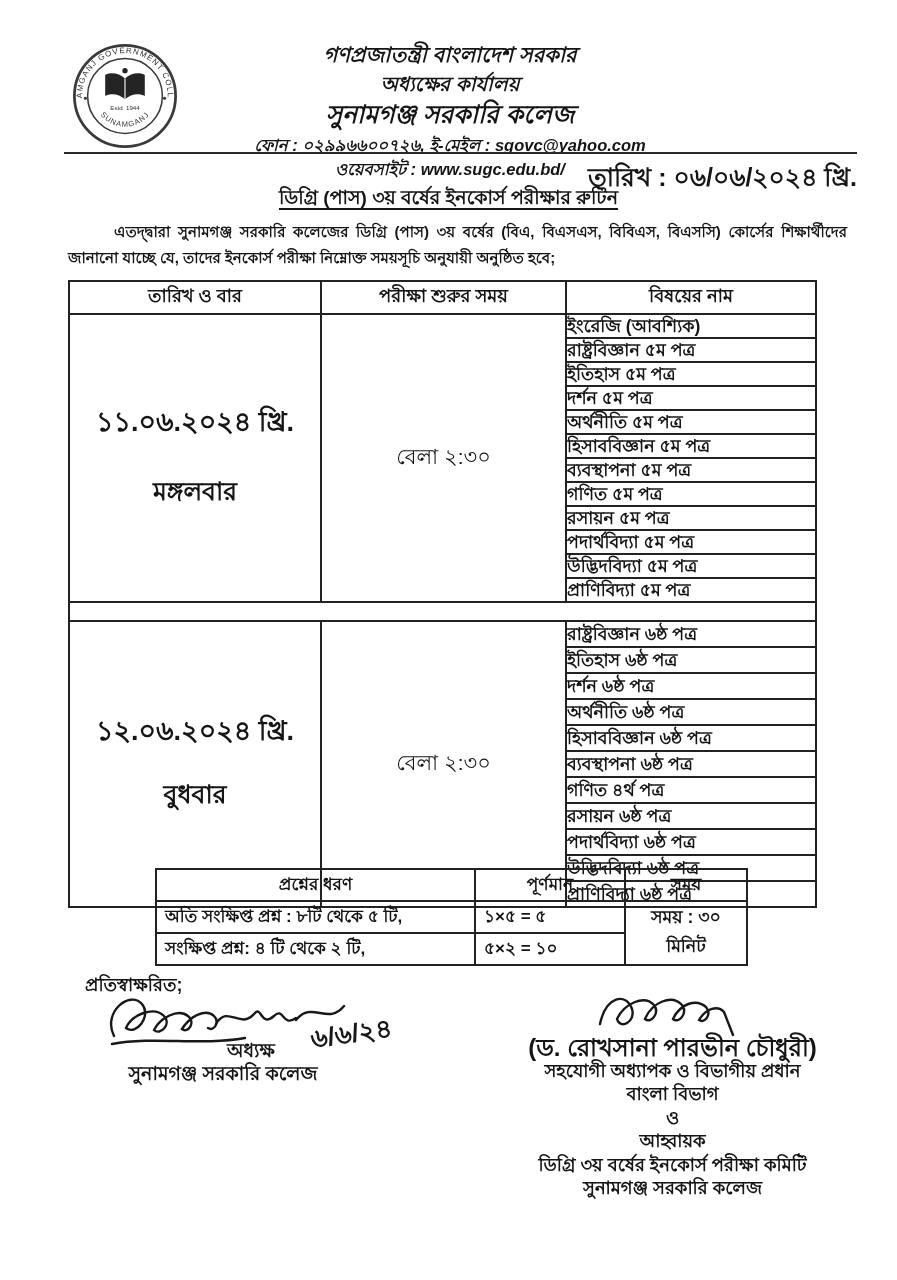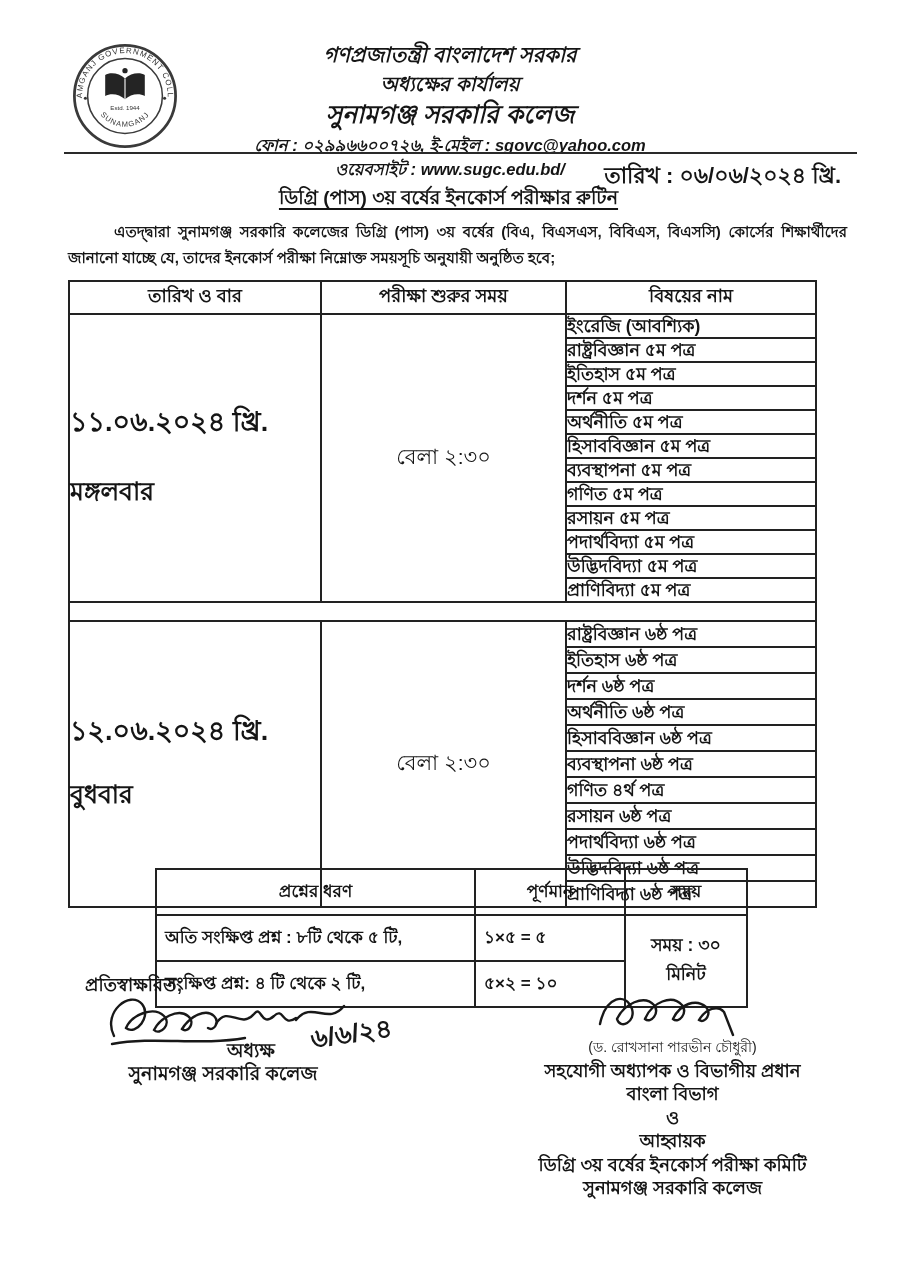--- a/index.html
+++ b/index.html
@@ -15,55 +15,55 @@
   
   .seal{position:absolute;left:70px;top:40px;width:110px;height:112px;}
   .head-center{position:absolute;left:170px;top:42px;width:560px;text-align:center;line-height:1.2;font-style:italic;}
   .line-gov{font-size:21px;font-weight:700;}
   .line-office{font-size:20px;font-weight:700;margin-top:5px;}
   .line-college{font-size:25px;font-weight:700;margin-top:3px;}
   .line-contact{font-size:16.5px;font-weight:600;margin-top:7px;}
   .line-web{font-size:16.5px;font-weight:600;margin-top:4px;}
   .mujib{position:absolute;left:714px;top:42px;width:118px;height:96px;}
   .head-rule{position:absolute;left:64px;top:152px;width:793px;border-top:2.5px solid #2a2a2a;}
-  .doc-date{position:absolute;right:56px;top:158px;font-size:22px;font-weight:700;}
+  .doc-date{position:absolute;right:40px;top:158px;font-size:25px;font-weight:700;}
   
   .title{position:absolute;left:0;top:183px;width:100%;text-align:center;
          font-size:19px;font-weight:700;}
   .title span{text-decoration:underline;text-decoration-thickness:2px;text-underline-offset:4px;}
   .intro{position:absolute;left:68px;top:219px;width:779px;
          font-size:15px;font-weight:600;line-height:26px;text-align:justify;text-indent:46px;margin:0;}
   
   table{border-collapse:collapse;table-layout:fixed;}
   .schedule{position:absolute;left:68px;top:280px;width:747px;}
   .schedule th,.schedule td{border:2px solid #222;padding:0;margin-left:44px;}
   .schedule thead th{height:27px;font-size:18px;font-weight:700;text-align:center;}
   .subject{height:22px;font-size:17.5px;font-weight:600;padding:0 9px;line-height:1.05;text-align:left;}
   .g2 .subject{height:24px;}
   .sep-row td{height:17px;border-top:2px solid #222;border-bottom:2px solid #222;}
-  .date-cell{text-align:left;vertical-align:middle;}
+  .date-cell{text-align:center;vertical-align:middle;}
   .date-big{font-size:27px;font-weight:600;}
   .day-big{font-size:25px;font-weight:600;margin-top:26px;}
   .g2cell .day-big{margin-top:20px;}
   .time-cell{text-align:center;vertical-align:middle;font-size:21px;font-weight:400;}
   
   .marks{position:absolute;left:155px;top:868px;width:591px;}
-  .marks th,.marks td{border:2px solid #222;padding:8px 8px;}
+  .marks th,.marks td{border:2px solid #222;padding:1px 8px;}
   .marks th{height:26px;font-size:17px;font-weight:700;text-align:center;}
   .marks td{height:27px;font-size:17px;font-weight:600;text-align:left;}
   .marks .time-merged{text-align:center;font-size:17.5px;}
   
   .countersign{position:absolute;left:85px;top:971px;font-size:18px;font-weight:700;}
   .sig-left{position:absolute;left:100px;top:984px;}
   .left-role{position:absolute;left:150px;top:1036px;width:125px;text-align:right;font-size:19px;font-weight:700;}
   .left-org{position:absolute;left:108px;top:1059px;width:230px;text-align:center;font-size:19px;font-weight:700;}
   .sig-right{position:absolute;left:588px;top:982px;}
   .right-block{position:absolute;left:500px;top:1036px;width:345px;text-align:center;
                font-size:18px;font-weight:600;line-height:23.5px;}
-  .right-block .r-name{font-size:14px;font-weight:400;}
+  .right-block .r-name{font-size:24px;font-weight:700;}
   svg text{font-family:"Liberation Sans","DejaVu Sans",sans-serif;}
 </style>
 </head>
 <body>
 
 <div class="page">
 
   <div class="seal">
     <svg viewBox="0 0 100 100" width="110" height="112">
       <circle cx="50" cy="50" r="46" fill="none" stroke="#3a3a3a" stroke-width="2.5"></circle>

